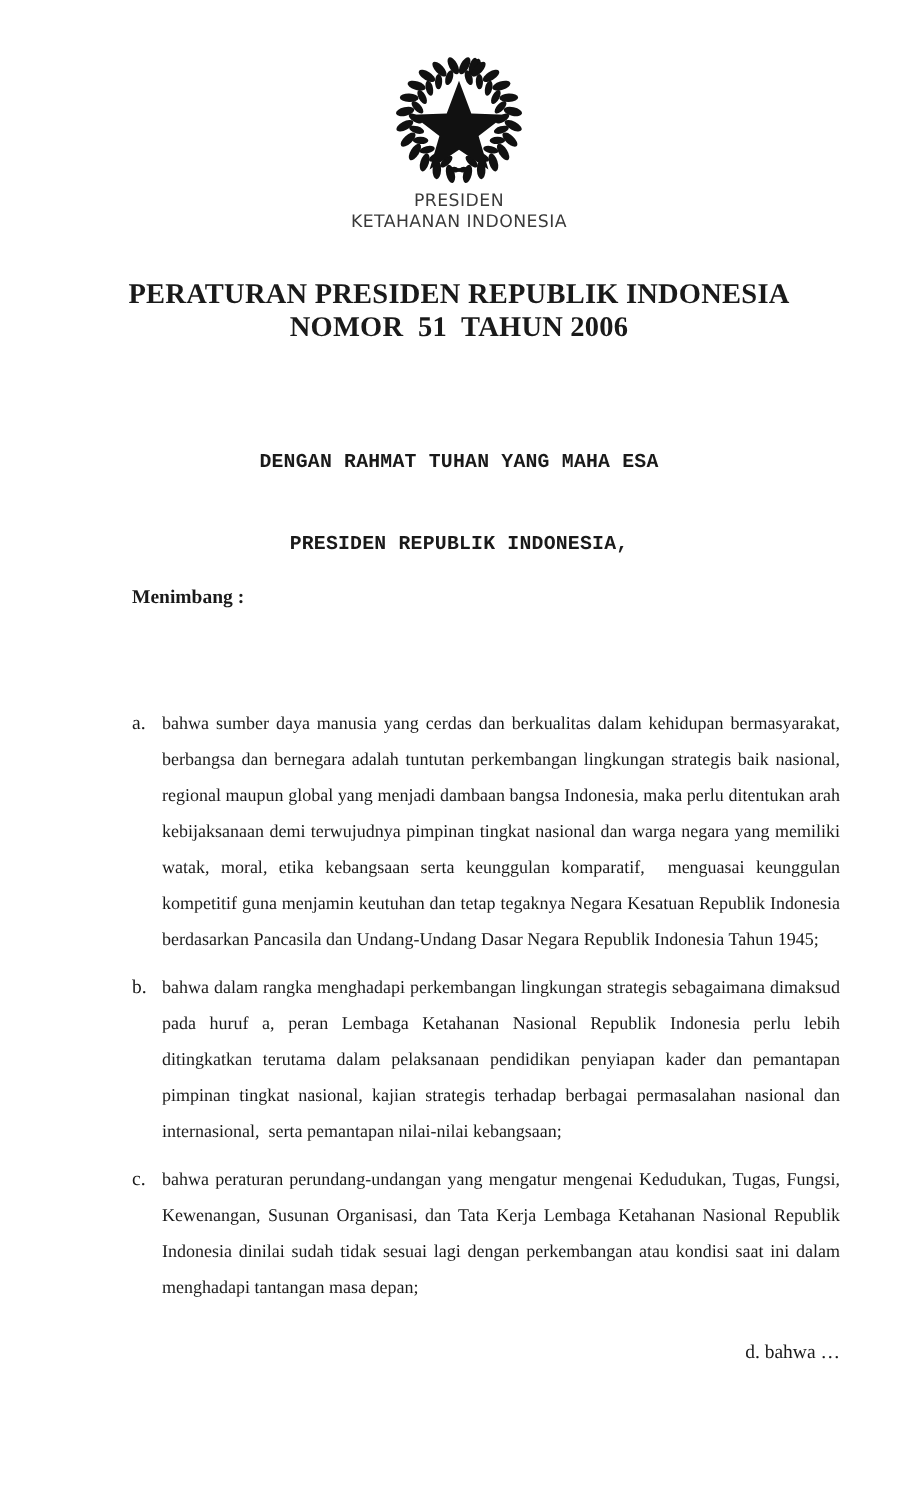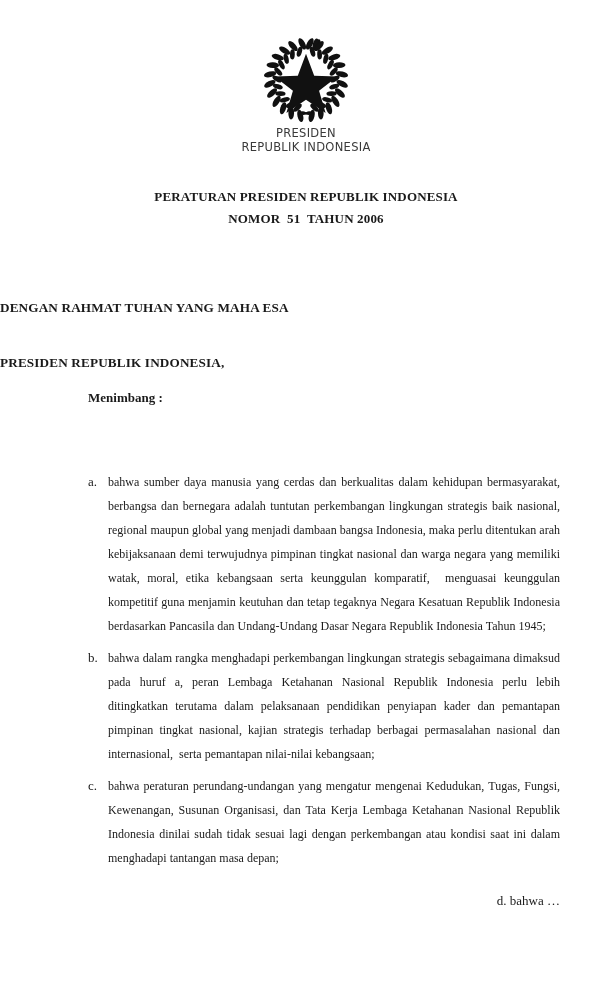--- a/index.html
+++ b/index.html
@@ -55,31 +55,33 @@
   
   .title-block {
     position: absolute;
     top: 186px;
     left: 0;
     width: 612px;
     text-align: center;
   }
   .title-line {
     font-weight: bold;
-    font-size: 13px;
+    font-size: 19px;
     line-height: 22px;
     letter-spacing: 0.15px;
     white-space: pre;
   }
 
   .preamble-block {
     position: absolute;
     top: 297px;
     left: 0;
     width: 612px;
+    text-align: center;
+    font-family: Liberation Mono, monospace;
   }
   .preamble-line {
     font-weight: bold;
     font-size: 13.2px;
     line-height: 22px;
     letter-spacing: 0.15px;
   }
   .preamble-line.second {
     margin-top: 33px;
   }
@@ -236,21 +238,21 @@
                  L 50 71.6
                  L 28.7 85.9
                  L 35.8 61.6
                  L 15.8 46.2
                  L 41.1 45.3 Z"></path>
       </g>
     </svg>
 
     <div class="emblem-caption">
       <span class="cap-line">PRESIDEN</span>
-      <span class="cap-line">REPUBLIK INDONESIA</span>
+      <span class="cap-line">KETAHANAN INDONESIA</span>
     </div>
   </div>
 
   <div class="title-block">
     <div class="title-line">PERATURAN PRESIDEN REPUBLIK INDONESIA</div>
     <div class="title-line">NOMOR  51  TAHUN 2006</div>
   </div>
 
   <div class="preamble-block">
     <div class="preamble-line">DENGAN RAHMAT TUHAN YANG MAHA ESA</div>

